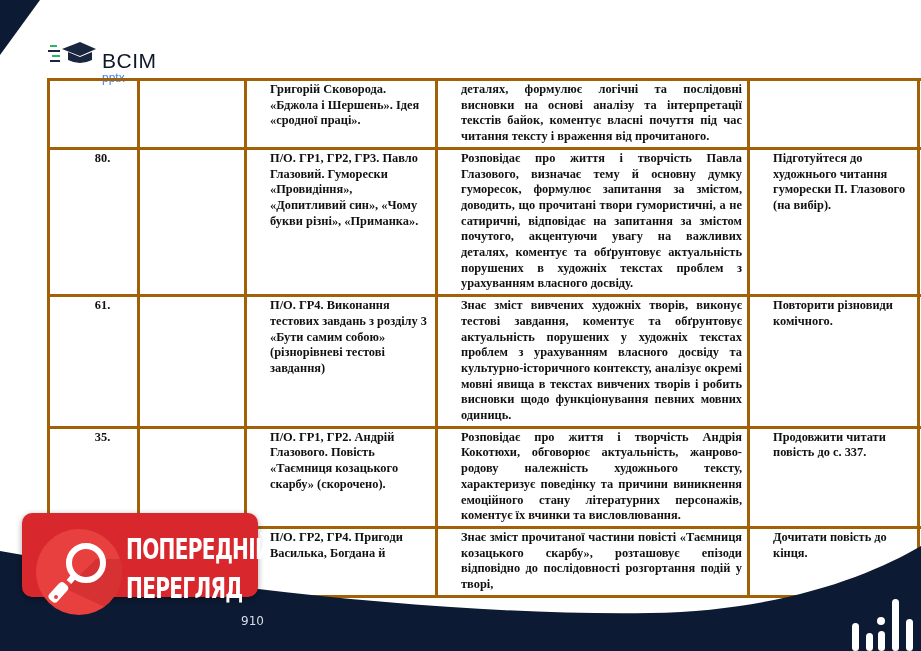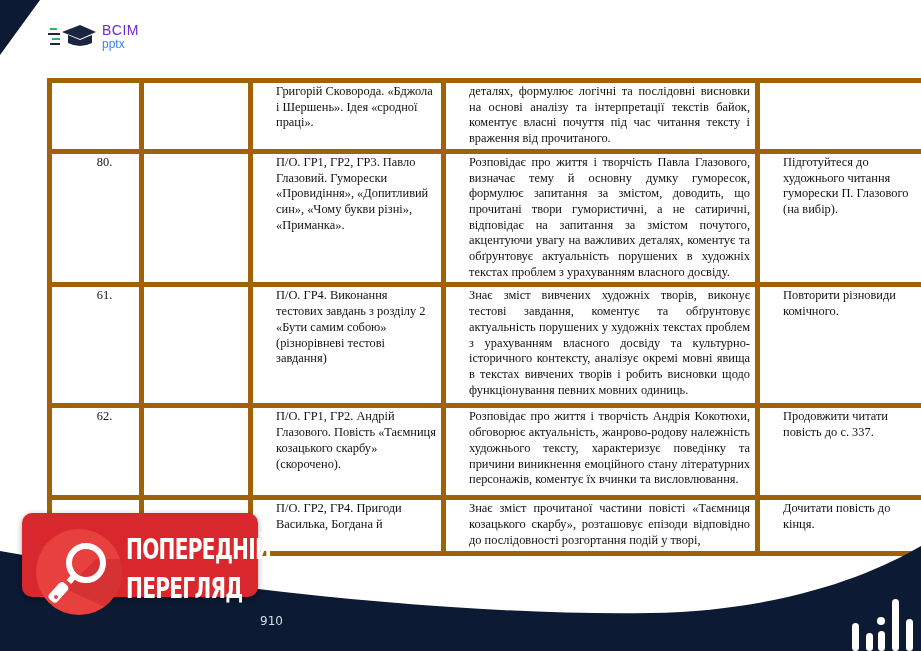--- a/index.html
+++ b/index.html
@@ -1,35 +1,35 @@
 <!DOCTYPE html>
 <html><head>
 <meta charset="utf-8">
 <style>
   html, body { margin:0; padding:0; }
   body { width:921px; height:651px; position:relative; overflow:hidden; background:#ffffff; font-family:"Liberation Serif", serif; }
   .corner-tl { position:absolute; left:0; top:0; width:0; height:0; border-top:55px solid #0d1a33; border-right:40px solid transparent; }
   .logo { position:absolute; left:48px; top:22px; display:flex; align-items:center; gap:4px; }
   .logo-mark { width:50px; height:28px; position:relative; }
   .logo-text { display:flex; flex-direction:column; line-height:1; }
-  .logo-brand { font-family:"Liberation Sans", sans-serif; font-size:14px; color:#6d28d9; letter-spacing:0.5px; }
+  .logo-brand { font-family:"Liberation Sans", sans-serif; font-size:21px; color:#0f172a; letter-spacing:0.5px;margin-top:28px; }
   .logo-sub { font-family:Liberation Sans, sans-serif; font-size:12px; color:#3b82f6; margin-top:1px; }
 
   table.plan { position:absolute; left:47px; top:78px; width:829px; border-collapse:collapse; table-layout:fixed; font-size:12.4px; line-height:15.7px; color:#111; }
-  table.plan td { border:5px solid #a16207; vertical-align:top; padding:1px 5px 2px 23px; }
+  table.plan td { border:3px solid #a16207; vertical-align:top; padding:1px 5px 2px 23px;font-weight:bold; }
   .c-num { width:59px; text-align:center; }
   .c-date { width:76px; }
   .c-topic { width:160px; }
   .c-result { width:281px; text-align:justify; }
   .c-home { width:139px;margin-top:24px; }
   .c-note { width:55px; }
   .section-head td { text-align:center; font-weight:bold; padding:0 4px; line-height:14.5px; }
 
   .footer-wave { position:absolute; left:0; bottom:0; width:921px; height:120px; }
-  .page-num { position:absolute; left:260px; top:614px; font-family:"DejaVu Sans", sans-serif; font-size:12px; color:#d7dce8; }
+  .page-num { position:absolute; left:241px; top:614px; font-family:"DejaVu Sans", sans-serif; font-size:12px; color:#d7dce8; }
 
   .preview-badge { position:absolute; left:22px; top:513px; width:236px; height:84px; background:#d8282d; border-radius:10px; box-shadow:0 2px 6px rgba(0,0,0,0.35); }
   .preview-circle { position:absolute; left:14px; top:16px; width:86px; height:86px; border-radius:50%; background:#e8403f; overflow:hidden; }
   .preview-text { position:absolute; left:104px; top:17px; font-family:"DejaVu Sans", sans-serif; font-weight:bold; color:#fff; font-size:28px; line-height:39px; letter-spacing:-1px; transform:scaleX(0.72); transform-origin:left top; white-space:nowrap; }
 
   .bars-logo { position:absolute; left:848px; top:585px; width:70px; height:66px; }
 </style>
 </head>
 <body>
 
@@ -64,27 +64,27 @@
       <td class="c-num">80.</td>
       <td class="c-date"></td>
       <td class="c-topic">П/О. ГР1, ГР2, ГР3. Павло Глазовий. Гуморески «Провидіння», «Допитливий син», «Чому букви різні», «Приманка».</td>
       <td class="c-result">Розповідає про життя і творчість Павла Глазового, визначає тему й основну думку гуморесок, формулює запитання за змістом, доводить, що прочитані твори гумористичні, а не сатиричні, відповідає на запитання за змістом почутого, акцентуючи увагу на важливих деталях, коментує та обґрунтовує актуальність порушених в художніх текстах проблем з урахуванням власного досвіду.</td>
       <td class="c-home">Підготуйтеся до художнього читання гуморески П. Глазового (на вибір).</td>
       <td class="c-note"></td>
     </tr>
     <tr style="height:121px">
       <td class="c-num">61.</td>
       <td class="c-date"></td>
-      <td class="c-topic">П/О. ГР4. Виконання тестових завдань з розділу 2 «Бути самим собою» (різнорівневі тестові завдання)</td>
+      <td class="c-topic">П/О. ГР4. Виконання тестових завдань з розділу 3 «Бути самим собою» (різнорівневі тестові завдання)</td>
       <td class="c-result">Знає зміст вивчених художніх творів, виконує тестові завдання, коментує та обґрунтовує актуальність порушених у художніх текстах проблем з урахуванням власного досвіду та культурно-історичного контексту, аналізує окремі мовні явища в текстах вивчених творів і робить висновки щодо функціонування певних мовних одиниць.</td>
       <td class="c-home">Повторити різновиди комічного.</td>
       <td class="c-note"></td>
     </tr>
     <tr style="height:92px">
-      <td class="c-num">62.</td>
+      <td class="c-num">35.</td>
       <td class="c-date"></td>
       <td class="c-topic">П/О. ГР1, ГР2. Андрій Глазового. Повість «Таємниця козацького скарбу» (скорочено).</td>
       <td class="c-result">Розповідає про життя і творчість Андрія Кокотюхи, обговорює актуальність, жанрово-родову належність художнього тексту, характеризує поведінку та причини виникнення емоційного стану літературних персонажів, коментує їх вчинки та висловлювання.</td>
       <td class="c-home">Продовжити читати повість до с. 337.</td>
       <td class="c-note"></td>
     </tr>
     <tr style="height:50px">
       <td class="c-num"></td>
       <td class="c-date"></td>
       <td class="c-topic">П/О. ГР2, ГР4. Пригоди Василька, Богдана й</td>

